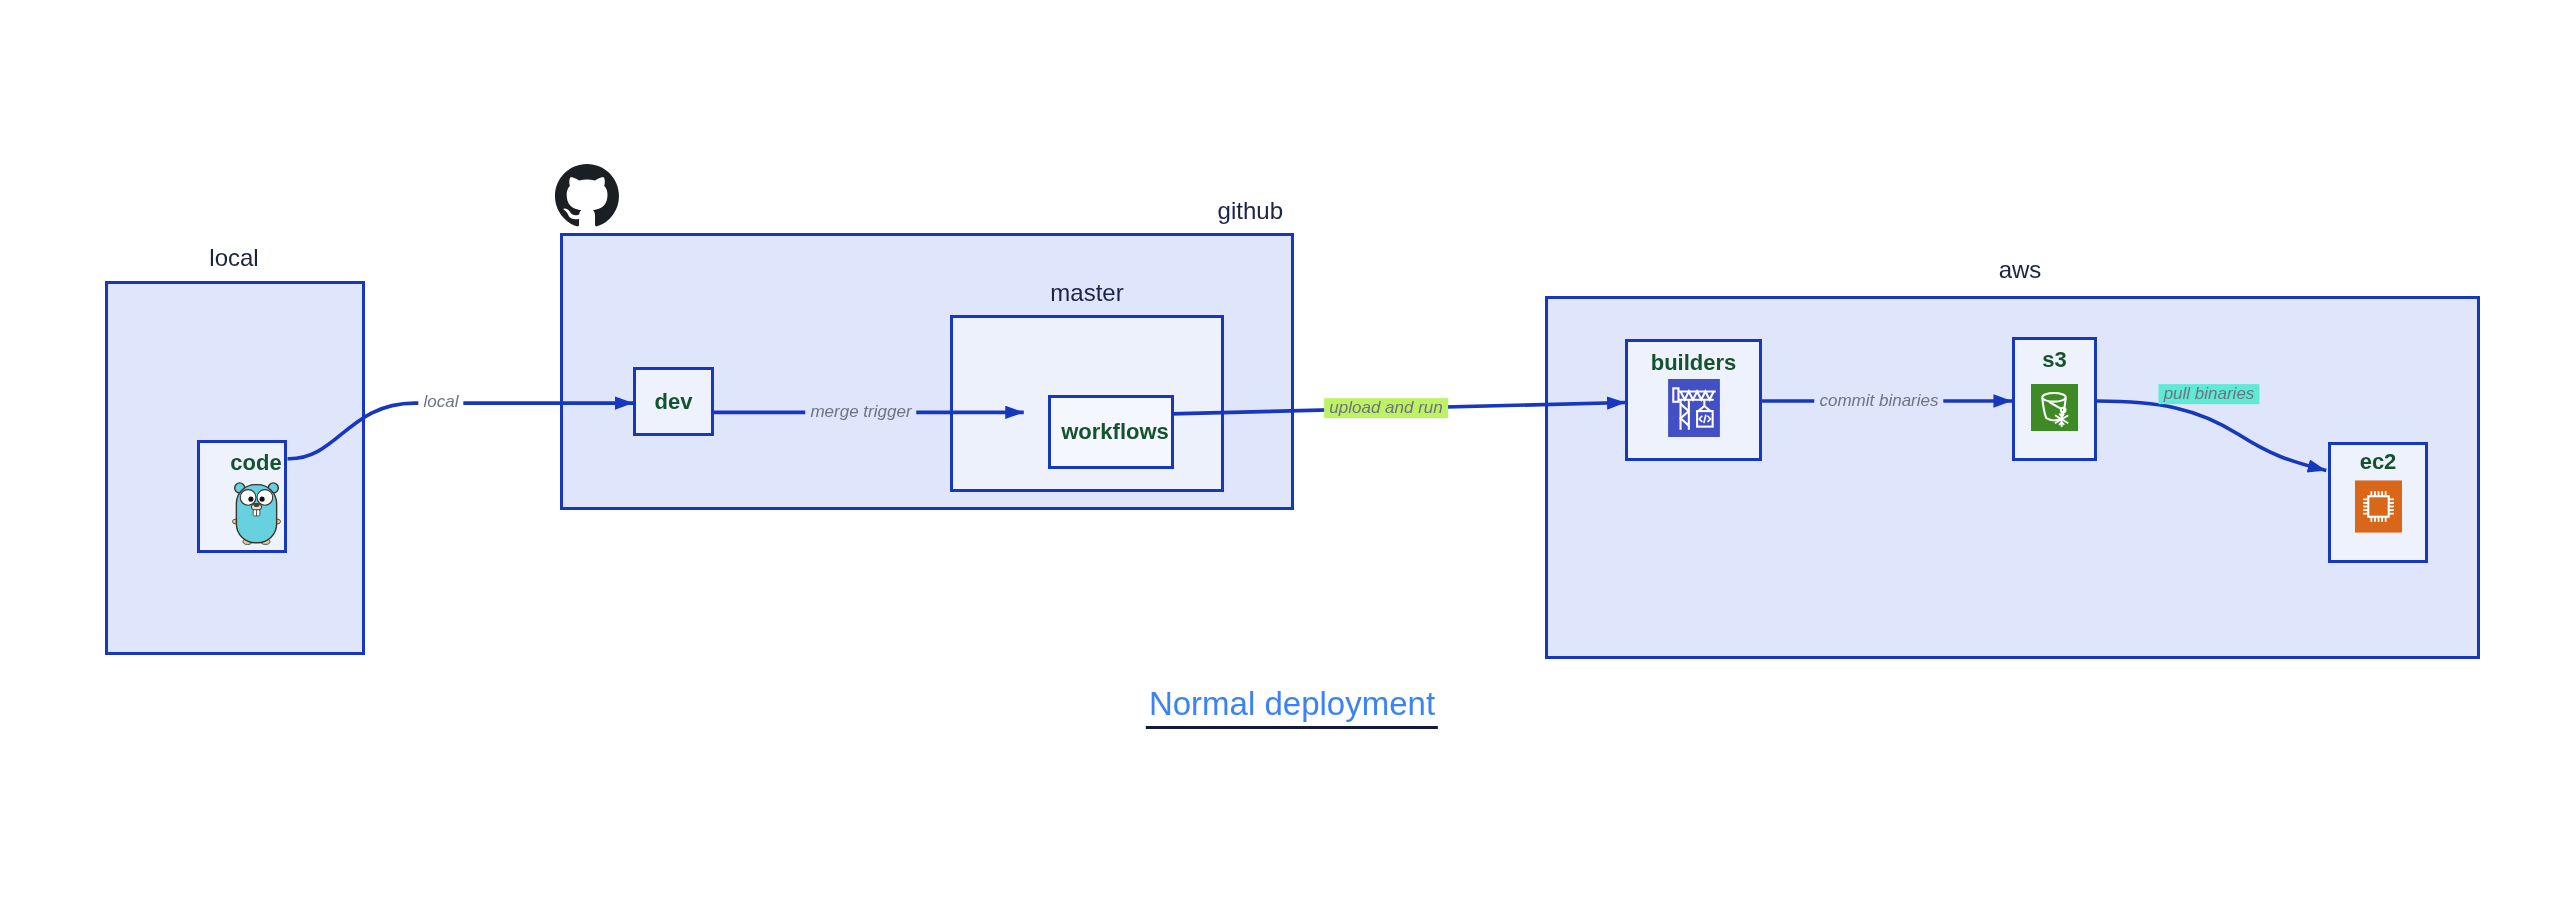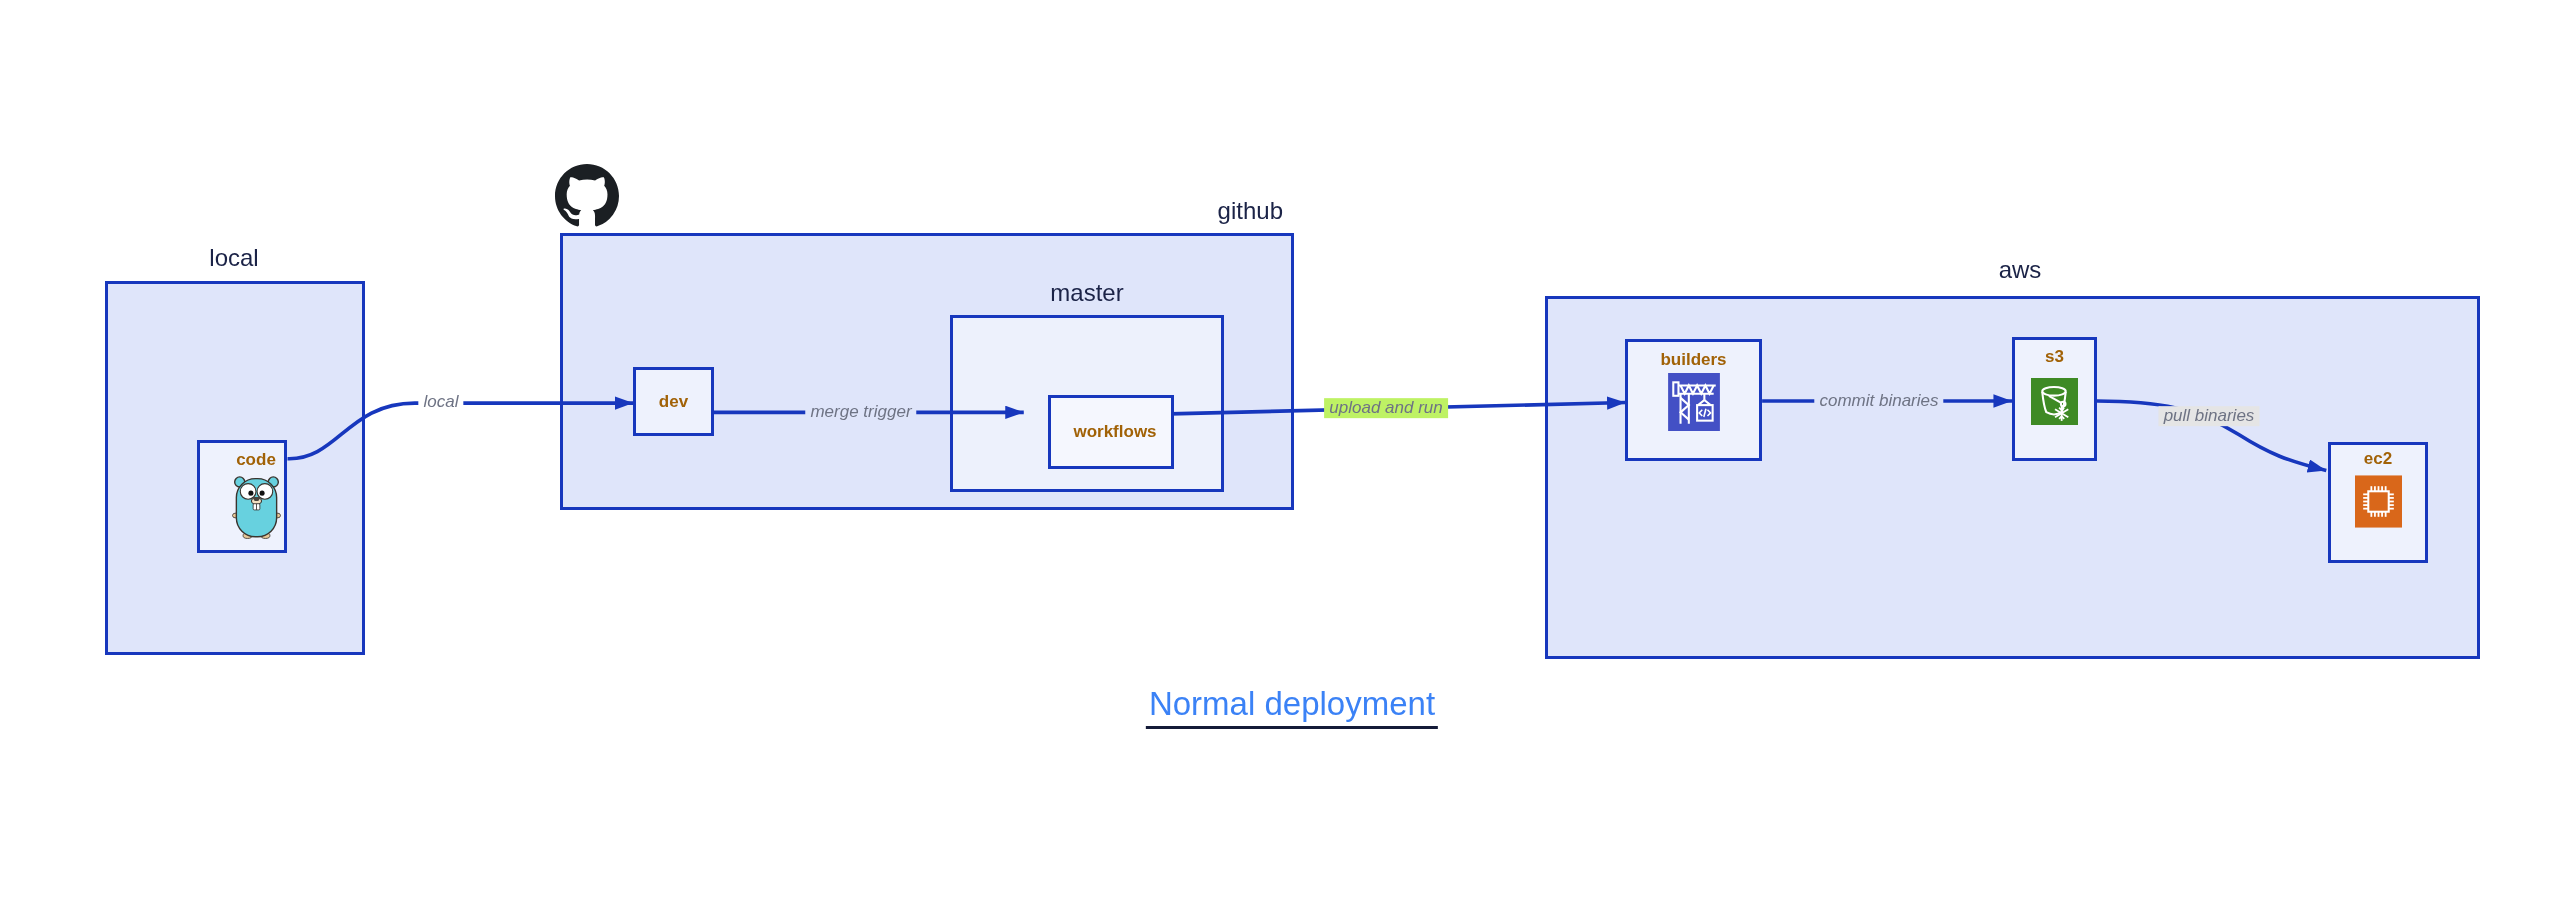--- a/index.html
+++ b/index.html
@@ -8,21 +8,21 @@
   #canvas{position:relative;width:2604px;height:902px;background:#ffffff;}
 
   
   .group{position:absolute;background:#dfe5fa;border:3.6px solid #1737bd;box-sizing:border-box;z-index:1;}
   #edge-layer{position:absolute;left:0;top:0;z-index:2;}
   .node{position:absolute;background:#eef2fd;border:3.6px solid #1737bd;box-sizing:border-box;
         text-align:center;z-index:3;}
   .elabel{position:absolute;transform:translate(-50%,-50%);font-style:italic;font-size:17px;
           color:#6e7384;padding:0.5px 5.2px;white-space:nowrap;z-index:4;line-height:1.1;}
   .glabel{position:absolute;font-size:24px;font-weight:500;color:#1b2347;white-space:nowrap;z-index:2;}
-  .nlabel{font-weight:bold;font-size:17px;color:#a16207;line-height:1.15;}
+  .nlabel{font-weight:bold;font-size:22px;color:#14532d;line-height:1.15;}
 
   
   #g-local  {left:105px;  top:281px; width:260px;  height:374px;}
   #g-github {left:560px; top:233px; width:734px; height:277px;}
   #g-master {left:950px; top:315px; width:274px;  height:177px; background:#edf1fc;}
   #g-aws    {left:1545px; top:296px; width:935px; height:363px;}
 
   
   #gl-local  {left:234px;  top:244px; transform:translateX(-50%);}
   #gl-github {left:1283px; top:197px; transform:translateX(-100%);}
@@ -43,21 +43,21 @@
   #n-builders .nlabel {margin-top:8.2px;}
   #n-s3 .nlabel       {margin-top:7px;}
   #n-ec2 .nlabel      {margin-top:4px;}
   .node-icon{display:block;margin:3.1px auto 0 auto;}
 
   
   #el-0{left:441px;  top:402px; background:#ffffff;}
   #el-1{left:861px; top:412px; background:#dfe5fa;}
   #el-2{left:1386px; top:408px; background:#bef264;}
   #el-3{left:1879px; top:401px; background:#dfe5fa;}
-  #el-4{left:2209px; top:416px; background:#e5e5e5;}
+  #el-4{left:2209px; top:394px; background:#5eead4;}
 
   
   #octocat{position:absolute;left:555px;top:164px;z-index:2;}
   #title{position:absolute;left:1292px;top:685px;transform:translateX(-50%);
          font-size:33px;font-weight:500;color:#3b82f6;white-space:nowrap;
          border-bottom:3.1px solid #141b38;padding:0 3.1px 3.1px 3.1px;z-index:2;}
 </style>
 </head>
 <body>
 

